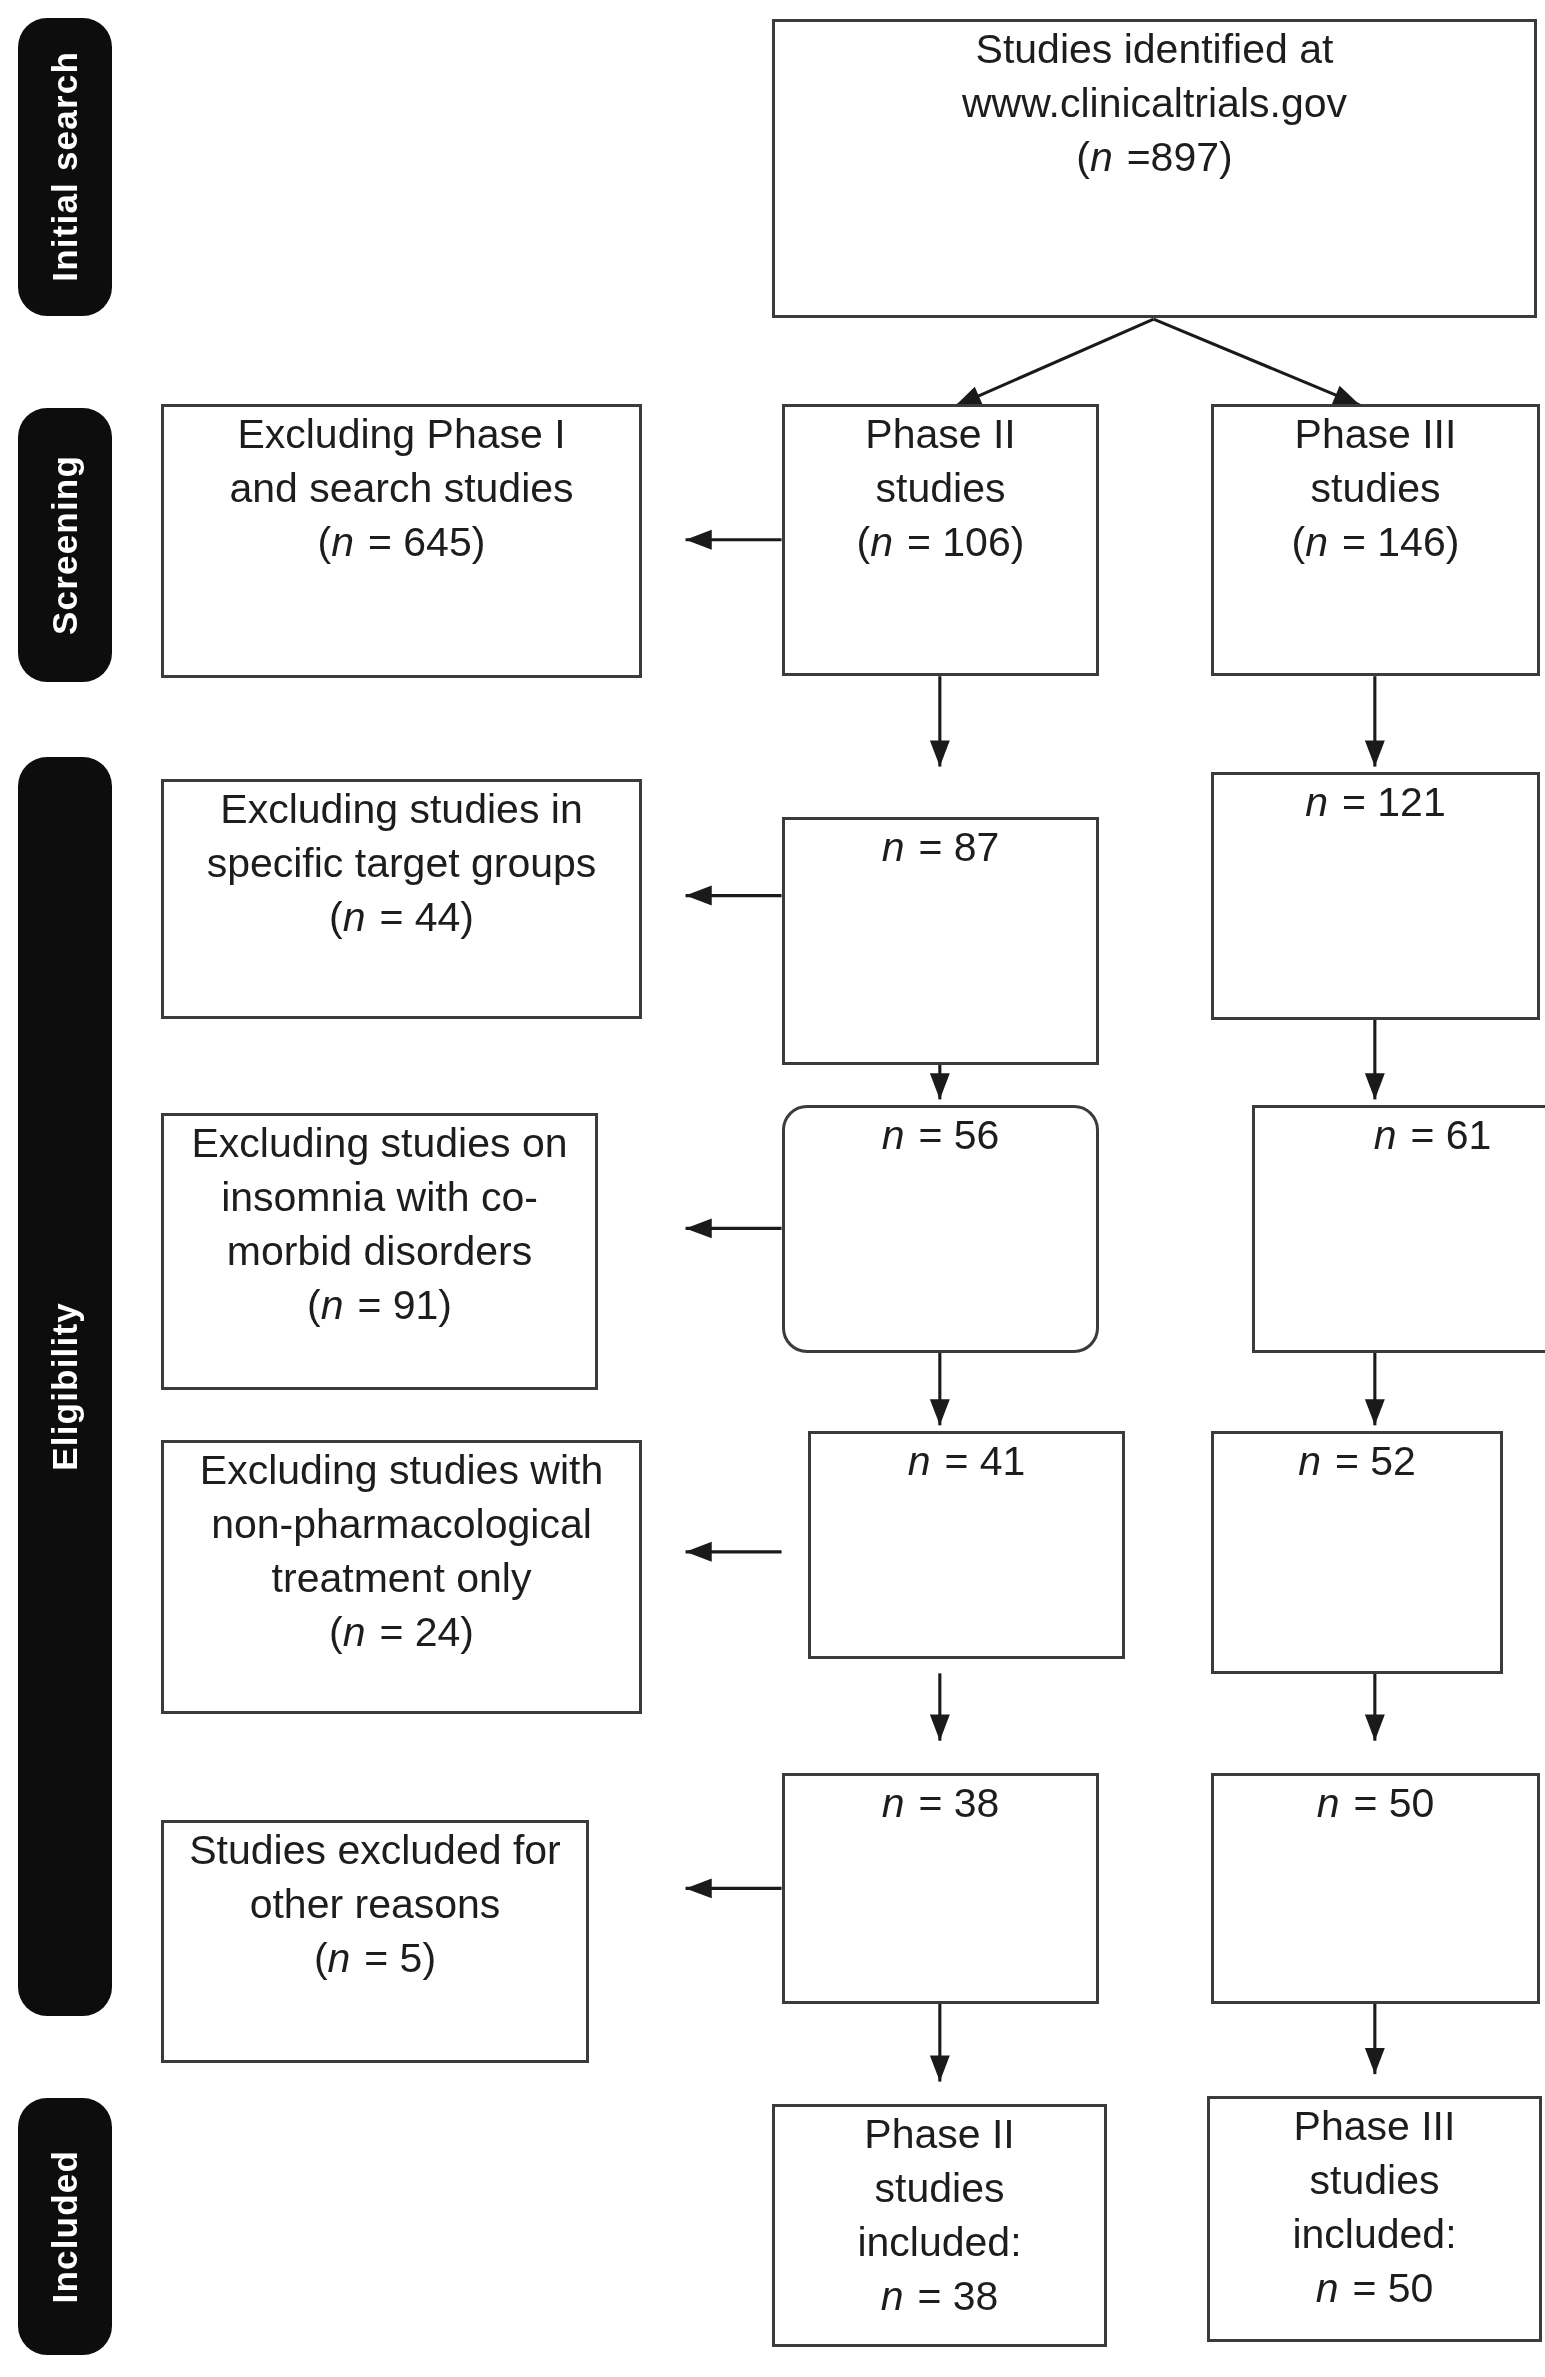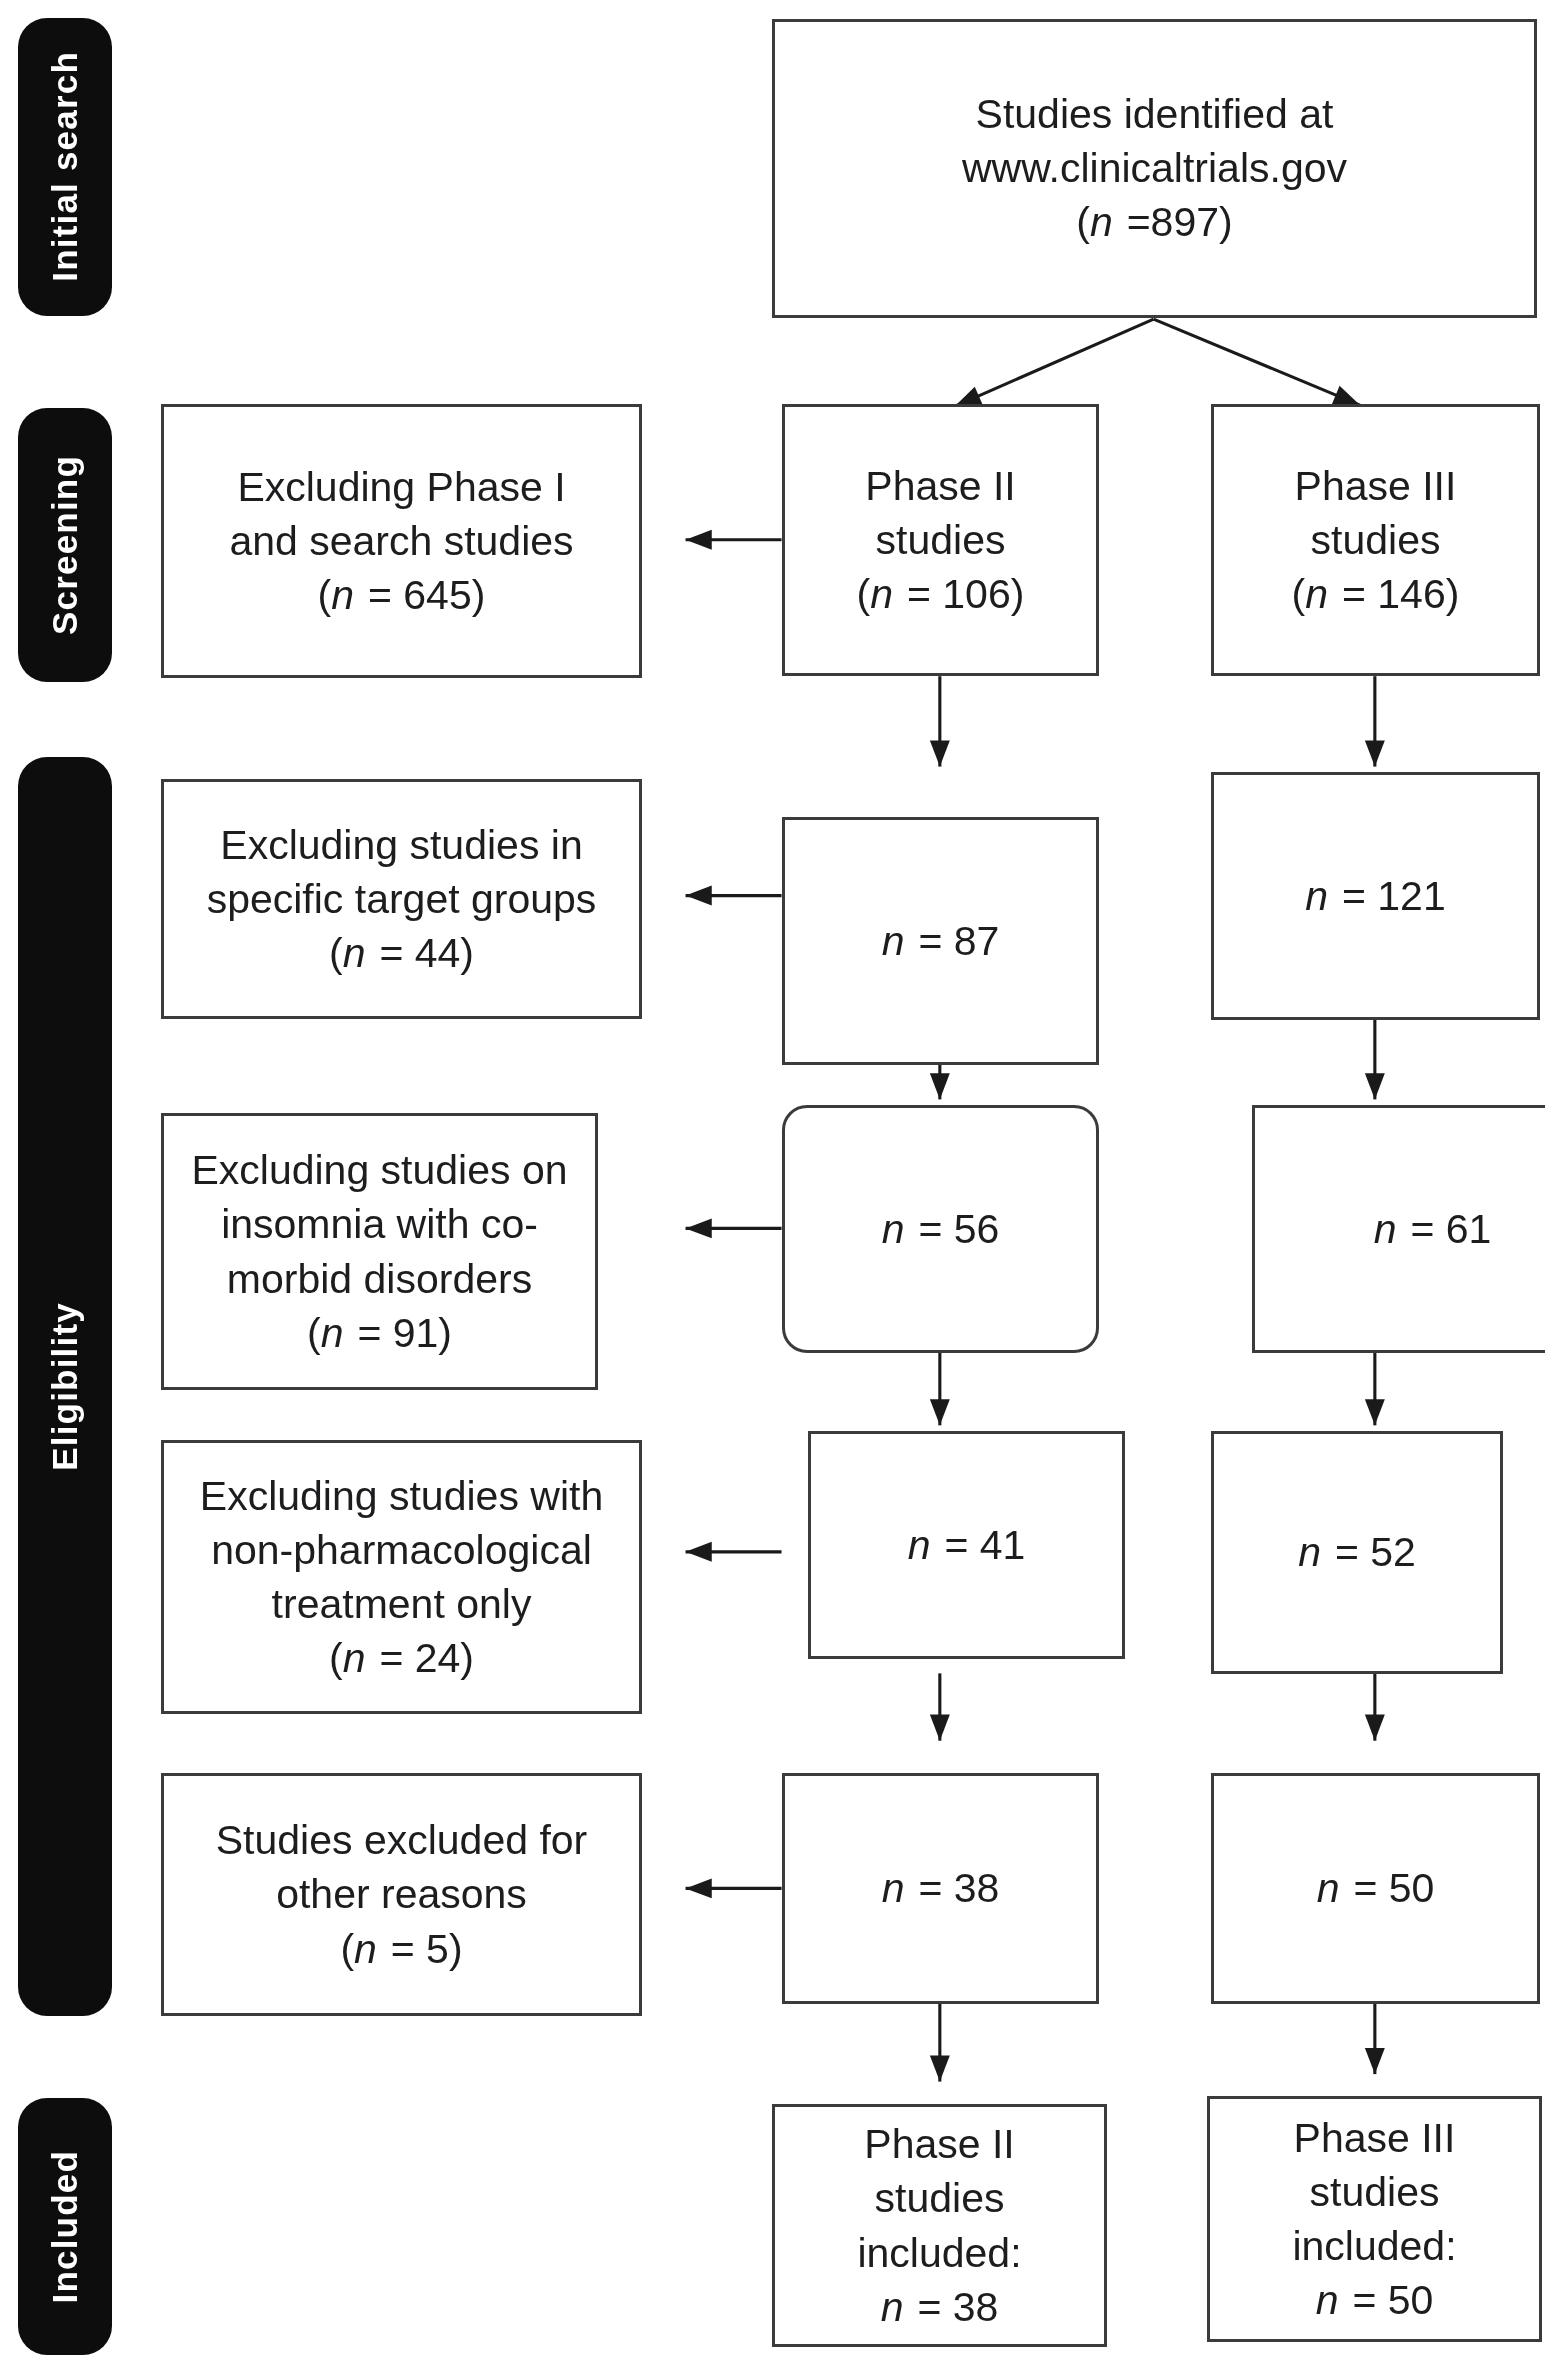--- a/index.html
+++ b/index.html
@@ -11,38 +11,38 @@
         display:flex;align-items:center;justify-content:center;}
   .pill span{writing-mode:vertical-rl;transform:rotate(180deg);color:#ffffff;
              font-size:35px;font-weight:bold;letter-spacing:1.2px;white-space:nowrap;}
   #pill-initial-search{top:17.5px;height:298px;}
   #pill-screening{top:408px;height:274px;}
   #pill-eligibility{top:757px;height:1259px;}
   #pill-included{top:2098px;height:257px;}
 
   
   .box{position:absolute;background:#ffffff;border:3.7px solid #3b3b3b;box-sizing:border-box;
-       display:flex;flex-direction:column;justify-content:center;align-items:center;
+       display:flex;flex-direction:column;align-items:center;
        text-align:center;color:#1d1d1f;font-size:41px;line-height:1.32;}
   .box .cnt i{font-style:italic;padding-right:2.5px;}
 
   #box-identified{left:772px;top:18.7px;width:765px;height:299px;}
   #box-excl-phase1{left:161px;top:404px;width:481px;height:274px;}
   #box-phase2{left:782px;top:404px;width:317px;height:272px;}
   #box-phase3{left:1211px;top:404px;width:329px;height:272px;}
   #box-excl-target{left:161px;top:779px;width:481px;height:240px;}
   #box-p2-87{left:782px;top:772px;width:317px;height:248px;margin-top:45px;}
   #box-p3-121{left:1211px;top:772px;width:329px;height:248px;}
   #box-excl-comorbid{left:161px;top:1113px;width:437px;height:277px;}
   #box-p2-56{left:782px;top:1105px;width:317px;height:248px;border-radius:25px;}
   #box-p3-61{left:1252px;top:1105px;width:361px;height:248px;}
   #box-excl-nonpharm{left:161px;top:1440px;width:481px;height:274px;}
   #box-p2-41{left:782px;top:1431px;width:317px;height:228px;margin-left:26px;}
   #box-p3-52{left:1211px;top:1431px;width:292px;height:243px;}
-  #box-excl-other{left:161px;top:1773px;width:481px;height:243px;}
+  #box-excl-other{left:161px;top:1820px;width:428px;height:243px;}
   #box-p2-38{left:782px;top:1773px;width:317px;height:231px;}
   #box-p3-50{left:1211px;top:1773px;width:329px;height:231px;}
   #box-p2-included{left:772px;top:2104px;width:335px;height:243px;}
   #box-p3-included{left:1207px;top:2096px;width:335px;height:246px;}
 
   #flow-arrows{position:absolute;left:0;top:0;width:1545px;height:2377px;}
 </style>
 </head>
 <body>
 

